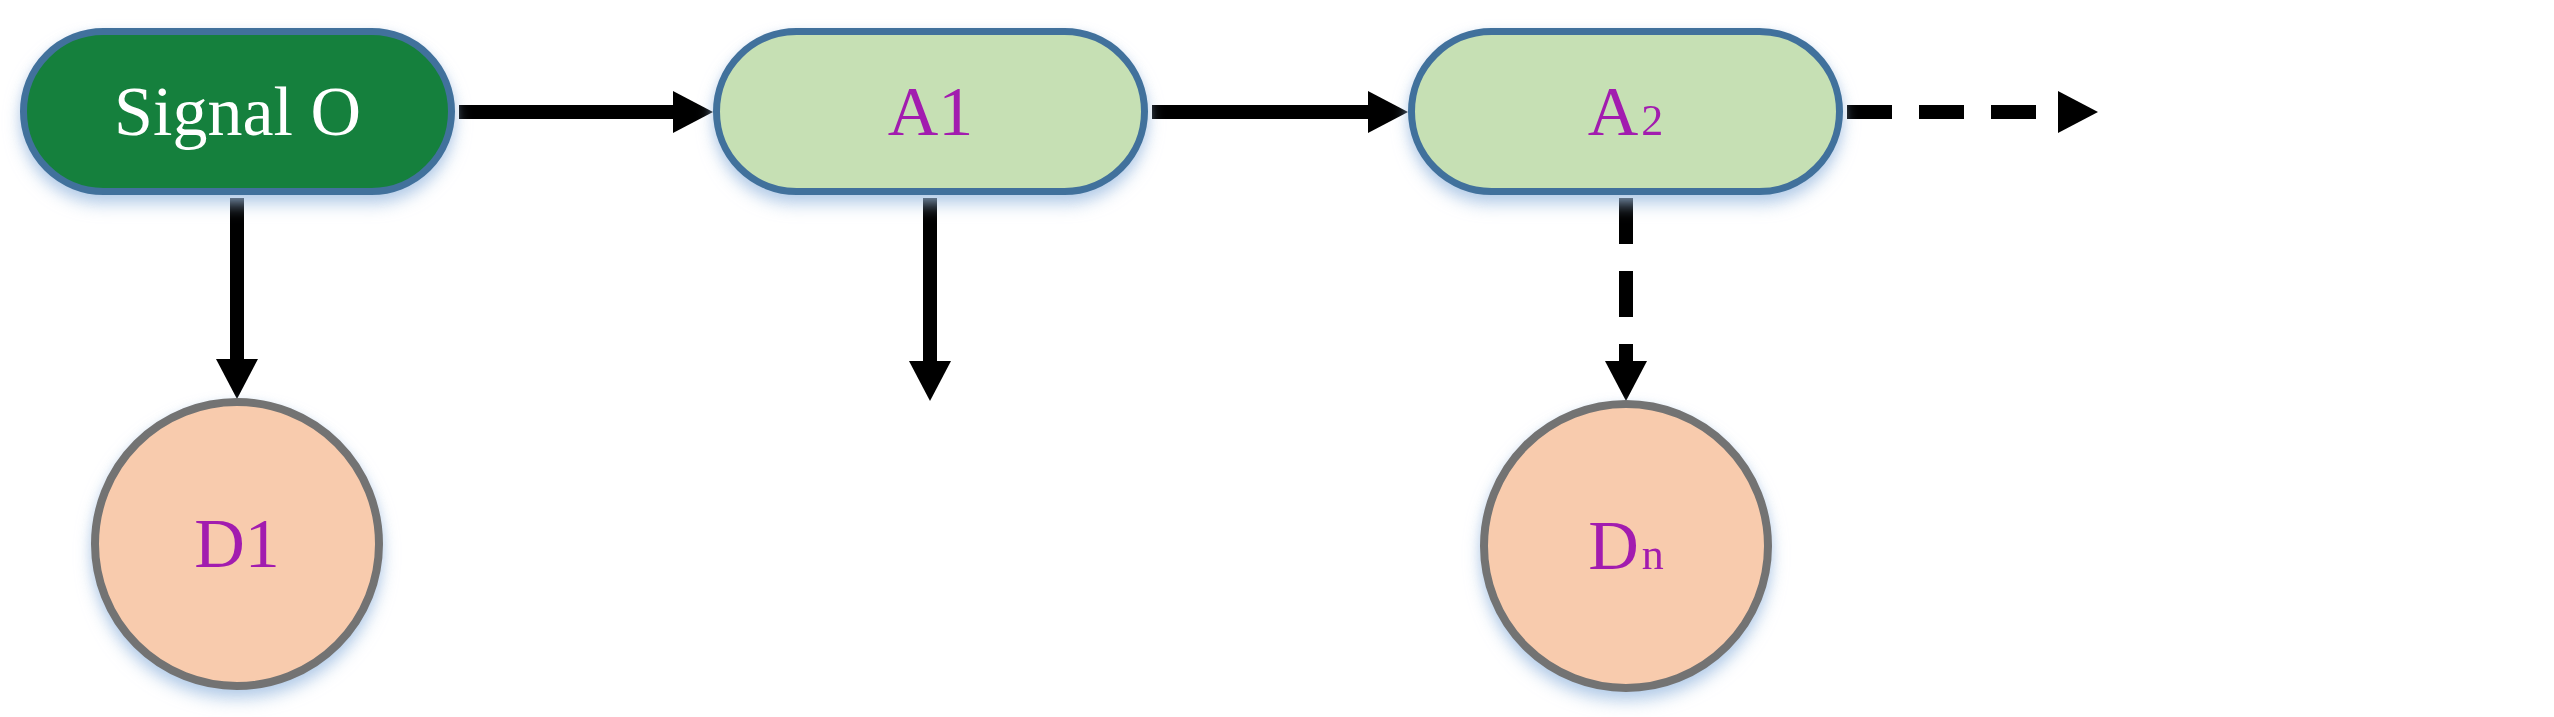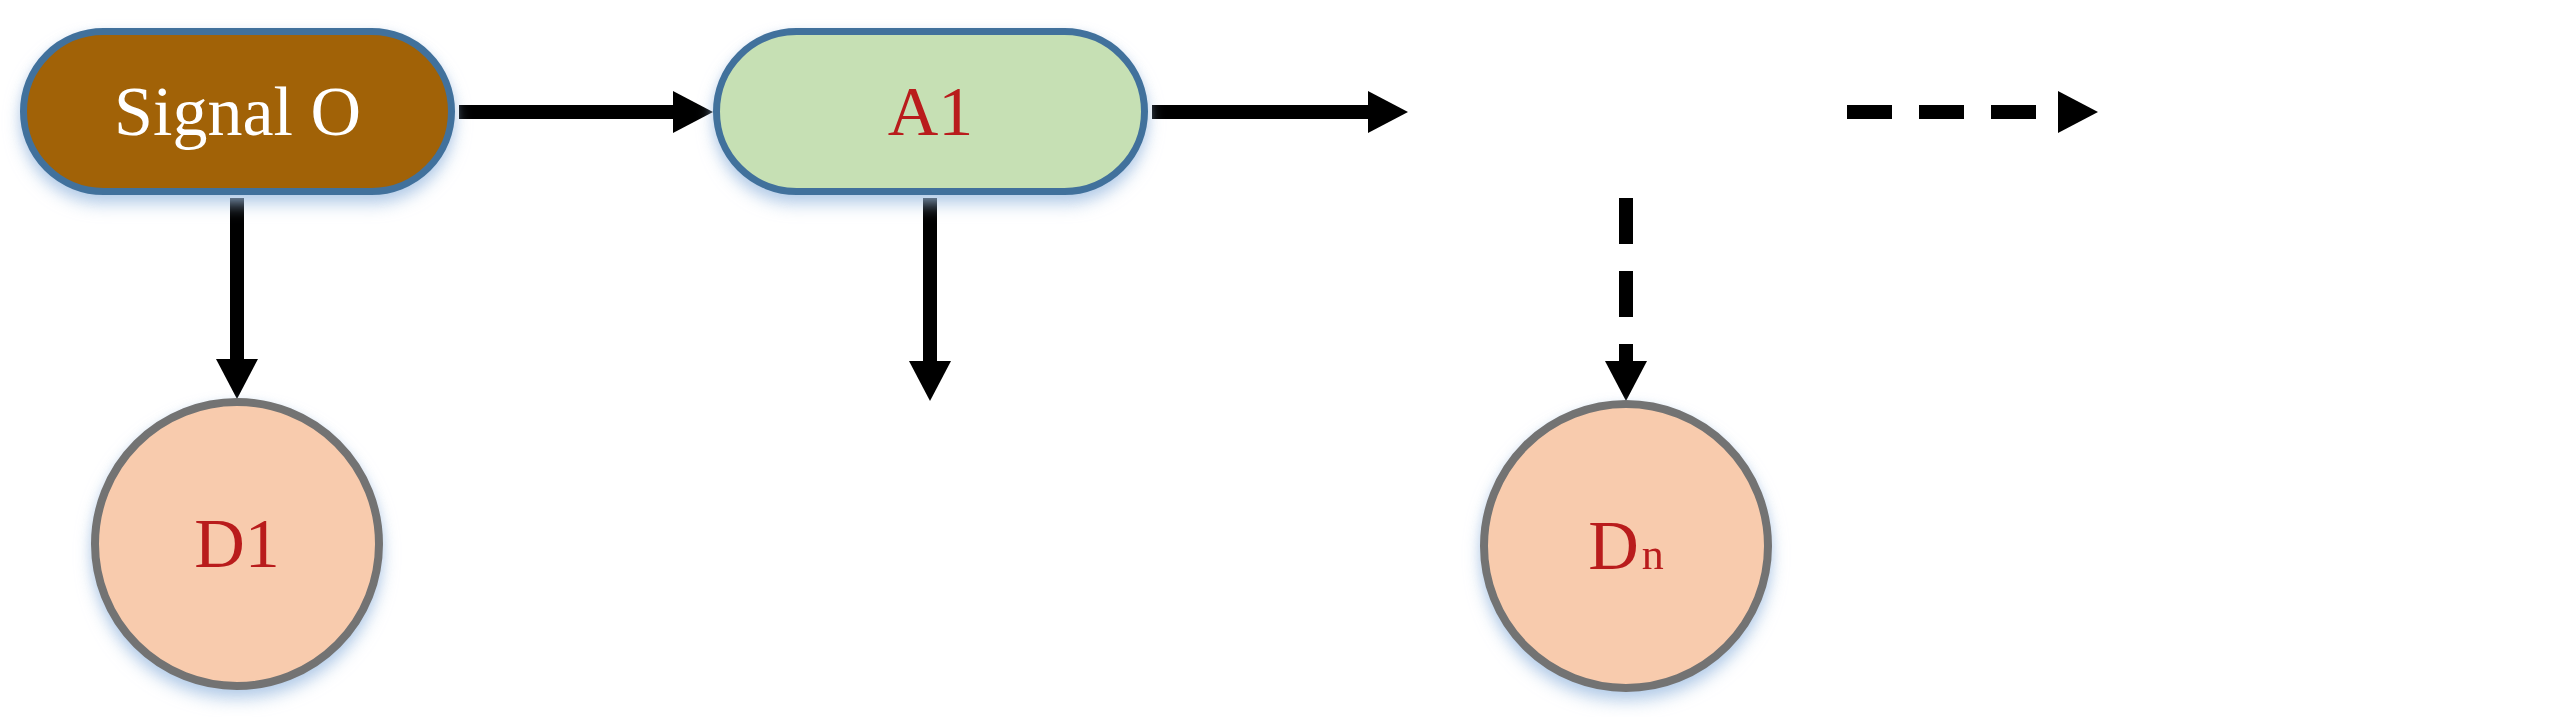--- a/index.html
+++ b/index.html
@@ -18,33 +18,33 @@
     width: 2554px;
     height: 717px;
     background: #ffffff;
   }
   .node {
     position: absolute;
     display: flex;
     align-items: center;
     justify-content: center;
     box-sizing: border-box;
-    color: #b91c1c;
+    color: #a21caf;
     font-size: 70px;
     line-height: 1;
     box-shadow: 0 10px 16px rgba(160, 190, 226, 0.65),
                 0 3px 10px rgba(160, 190, 226, 0.35);
   }
   .pill {
     width: 435px;
     height: 167px;
     border-radius: 84px;
   }
   .pill-signal {
-    background: #a16207;
+    background: #15803d;
     border: 7px solid #41719c;
     color: #ffffff;
   }
   .pill-process {
     background: #c6e0b4;
     border: 7px solid #41719c;
   }
   .pill-terminal {
     background: #f8cbad;
     border: 7px solid #c9c9c9;
@@ -117,20 +117,23 @@
   </svg>
 
   <div class="node pill pill-signal" id="node-signal-o">
     <span class="label">Signal O</span>
   </div>
 
   <div class="node pill pill-process" id="node-a1">
     <span class="label">A1</span>
   </div>
 
+  <div class="node pill pill-process" id="node-a2">
+    <span class="label"><span>A</span><span class="sub">2</span></span>
+  </div>
 
 
   <div class="node circle" id="node-d1">
     <span class="label">D1</span>
   </div>
 
 
   <div class="node circle" id="node-dn">
     <span class="label"><span>D</span><span class="sub">n</span></span>
   </div>

